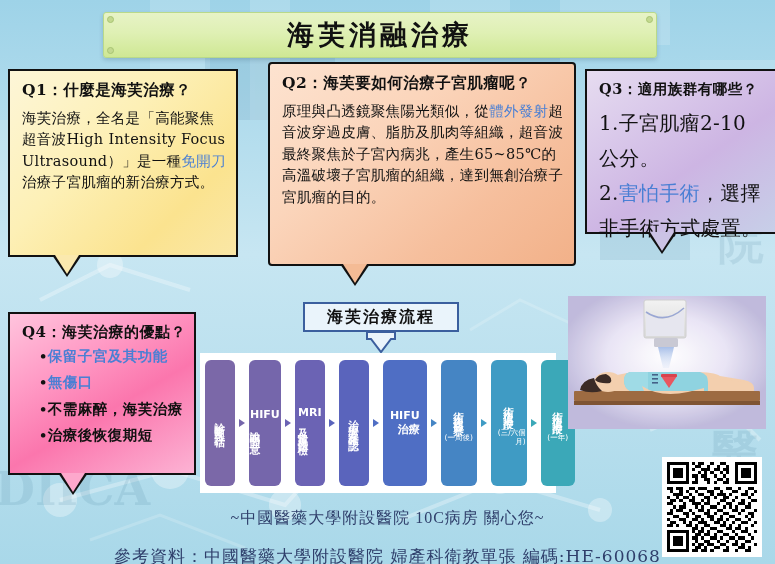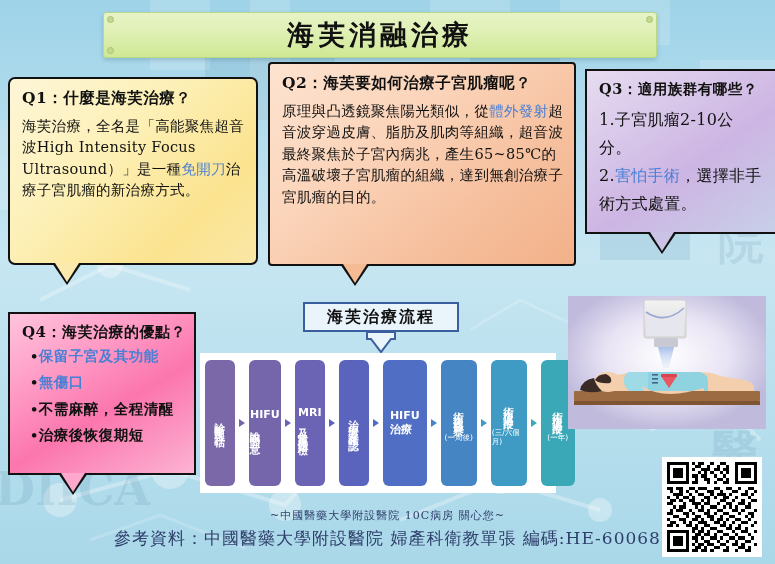--- a/index.html
+++ b/index.html
@@ -58,50 +58,49 @@
     border-right: 15px solid transparent;
   }
   .tail-out { border-top: 22px solid #111; }
   .tail-in {
     position: absolute; left: 45px; top: 100%; width: 0; height: 0;
     border-left: 12px solid transparent;
     border-right: 12px solid transparent;
   }
 
   #bubble-q1 {
-    left: 8px; top: 77px; width: 250px; height: 188px;
+    left: 8px; top: 69px; width: 230px; height: 188px;
     background: linear-gradient(135deg, #fdf6d8 0%, #fdf0b6 40%, #fbe38f 75%, #fae7a6 100%);
-    border-radius: 7px;
   }
   #bubble-q1 .tail-in { border-top: 19px solid #fbe9ae; }
 
   #bubble-q2 {
     left: 268px; top: 62px; width: 308px; height: 204px;
     background: linear-gradient(140deg, #fde3d0 0%, #fbd5bb 35%, #f6bf9d 70%, #f2b189 100%);
     border-radius: 4px;
   }
   #bubble-q2 .tail { left: 70px; }
   #bubble-q2 .tail-in { left: 73px; border-top: 19px solid #f4bb95; }
 
   #bubble-q3 {
     left: 585px; top: 69px; width: 192px; height: 165px;
     background: linear-gradient(145deg, #e6dcf0 0%, #d9c8ea 30%, #cdb5e3 58%, #c7cfe8 100%);
   }
   #bubble-q3 .q-head { font-size: 14.5px; }
-  #bubble-q3 .q-body { font-size: 16px; line-height: 1.75; }
+  #bubble-q3 .q-body { font-size: 20px; line-height: 1.75; }
   #bubble-q3 .tail { left: 60px; }
   #bubble-q3 .tail-in { left: 63px; border-top: 19px solid #cbc3e5; }
 
   #bubble-q4 {
     left: 8px; top: 312px; width: 188px; height: 163px;
     background: linear-gradient(150deg, #ffc4dd 0%, #ff9cc6 30%, #fb76ad 58%, #fcb3d4 100%);
   }
   #bubble-q4 .q-head { font-size: 15px; margin-bottom: 5px; }
   #bubble-q4 .bullet-row {
-    font-size: 14.5px; line-height: 1.1; margin: 6px 0 10px 8px;
+    font-size: 14.5px; line-height: 1.1; margin: 6px 0 10px 17px;
     font-weight: bold; letter-spacing: .5px;
   }
   #bubble-q4 .bullet-row .dot { font-size: 13px; }
   #bubble-q4 .tail { left: 48px; }
   #bubble-q4 .tail-in { left: 51px; border-top: 19px solid #fda8cc; }
 
   
   #flow-title {
     position: absolute; left: 303px; top: 302px;
     width: 156px; height: 30px;
@@ -122,21 +121,21 @@
   }
   .flow-row {
     display: flex; align-items: stretch; height: 100%;
     padding: 7px 5px 7px 5px;
   }
   .fbox {
     border-radius: 6px;
     color: #fff;
     display: flex; flex-direction: column;
     align-items: center; justify-content: center;
-    text-align: left;
+    text-align: right;
     padding: 5px 1px;
     font-family: "DejaVu Sans", "Liberation Sans", sans-serif;
   }
   .fbox .vlabel {
     writing-mode: vertical-rl;
     text-orientation: upright;
     font-size: 10.5px; font-weight: bold;
     letter-spacing: 4px; line-height: 1;
   }
   .fbox .hlabel { font-size: 11px; font-weight: bold; line-height: 1.25; }
@@ -165,21 +164,21 @@
     width: 100px; height: 100px; background: #fff; padding: 5px;
   }
 
   
   #footer {
     position: absolute; left: 0; top: 508px; width: 775px;
     text-align: center;
     font-family: "DejaVu Serif", "Liberation Serif", serif;
     color: #2f3f6b;
   }
-  #footer .l1 { font-size: 11px; letter-spacing: 1px; margin-bottom: 4px; }
+  #footer .l1 { font-size: 16px; letter-spacing: 1px; margin-bottom: 16px; font-family: Liberation Serif, serif; }
   #footer .l2 { font-size: 17px; letter-spacing: 1px; }
 </style>
 </head>
 <body>
 
 <div id="poster">
 
   <svg class="bg-svg" viewBox="0 0 775 564" preserveAspectRatio="none">
     <defs>
       <linearGradient id="bgA" x1="0" y1="0" x2="0" y2="1">
@@ -272,21 +271,21 @@
 
   <div class="bubble" id="bubble-q4">
     <div class="q-head">Q4：海芙治療的優點？</div>
     <div class="bullet-row">
       <span class="dot">•</span><span class="hl">保留子宮及其功能</span>
     </div>
     <div class="bullet-row">
       <span class="dot">•</span><span class="hl">無傷口</span>
     </div>
     <div class="bullet-row">
-      <span class="dot">•</span><span>不需麻醉，全程清醒</span>
+      <span class="dot">•</span><span>不需麻醉，海芙治療</span>
     </div>
     <div class="bullet-row">
       <span class="dot">•</span><span>治療後恢復期短</span>
     </div>
     <span class="tail tail-out"></span>
     <span class="tail-in"></span>
   </div>
 
   <div id="flow-title">
     <span class="ft">海芙治療流程</span>

